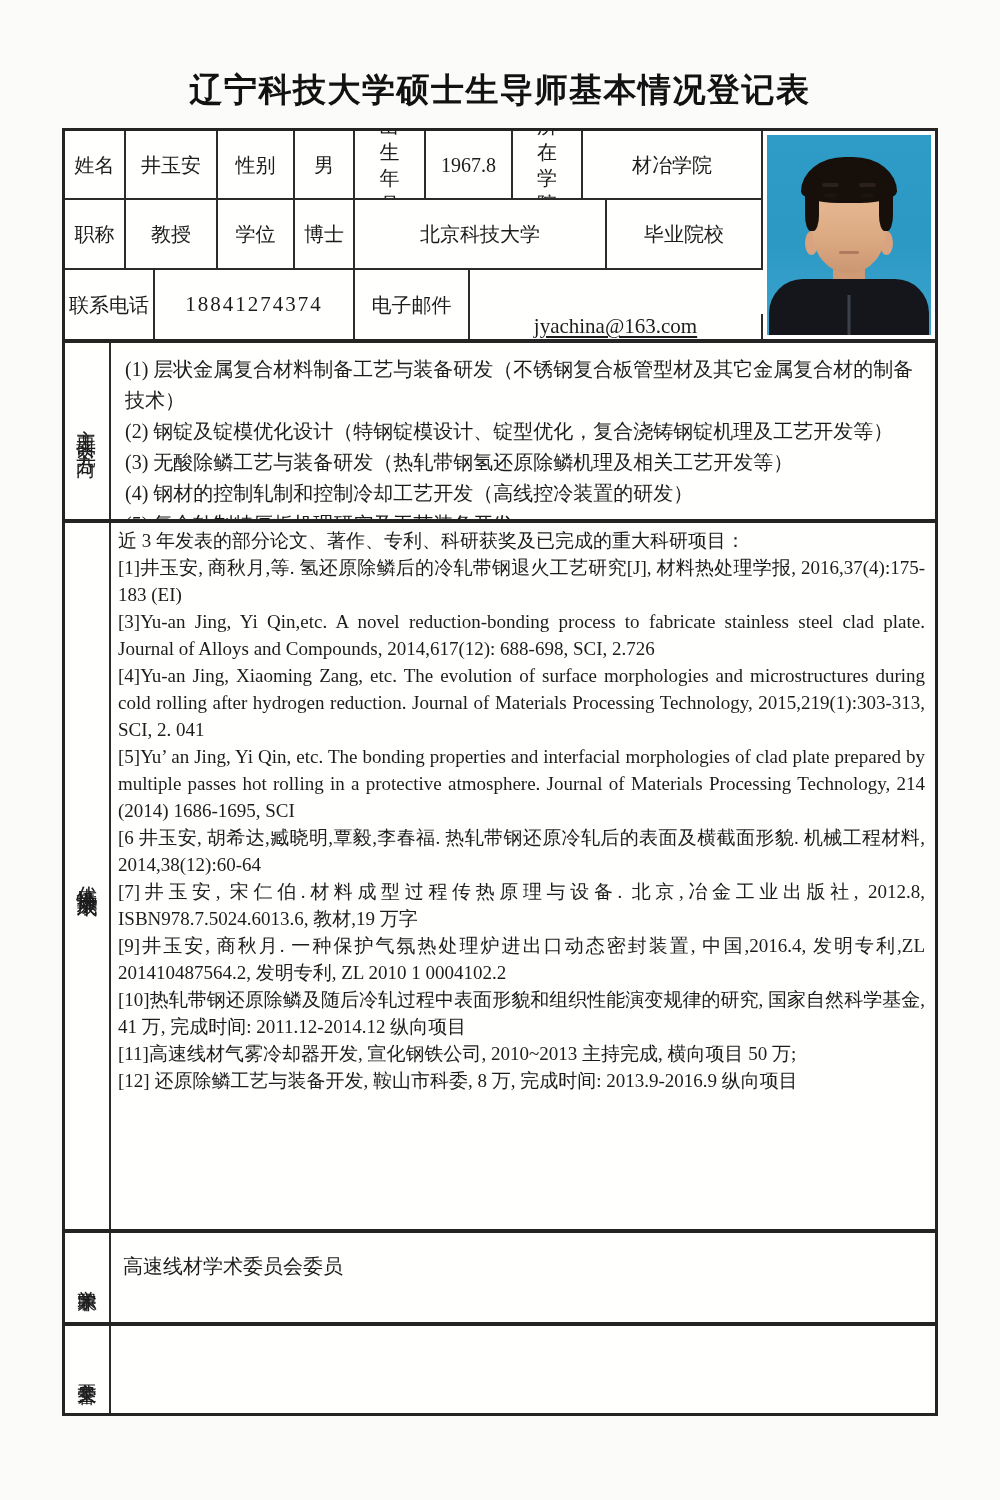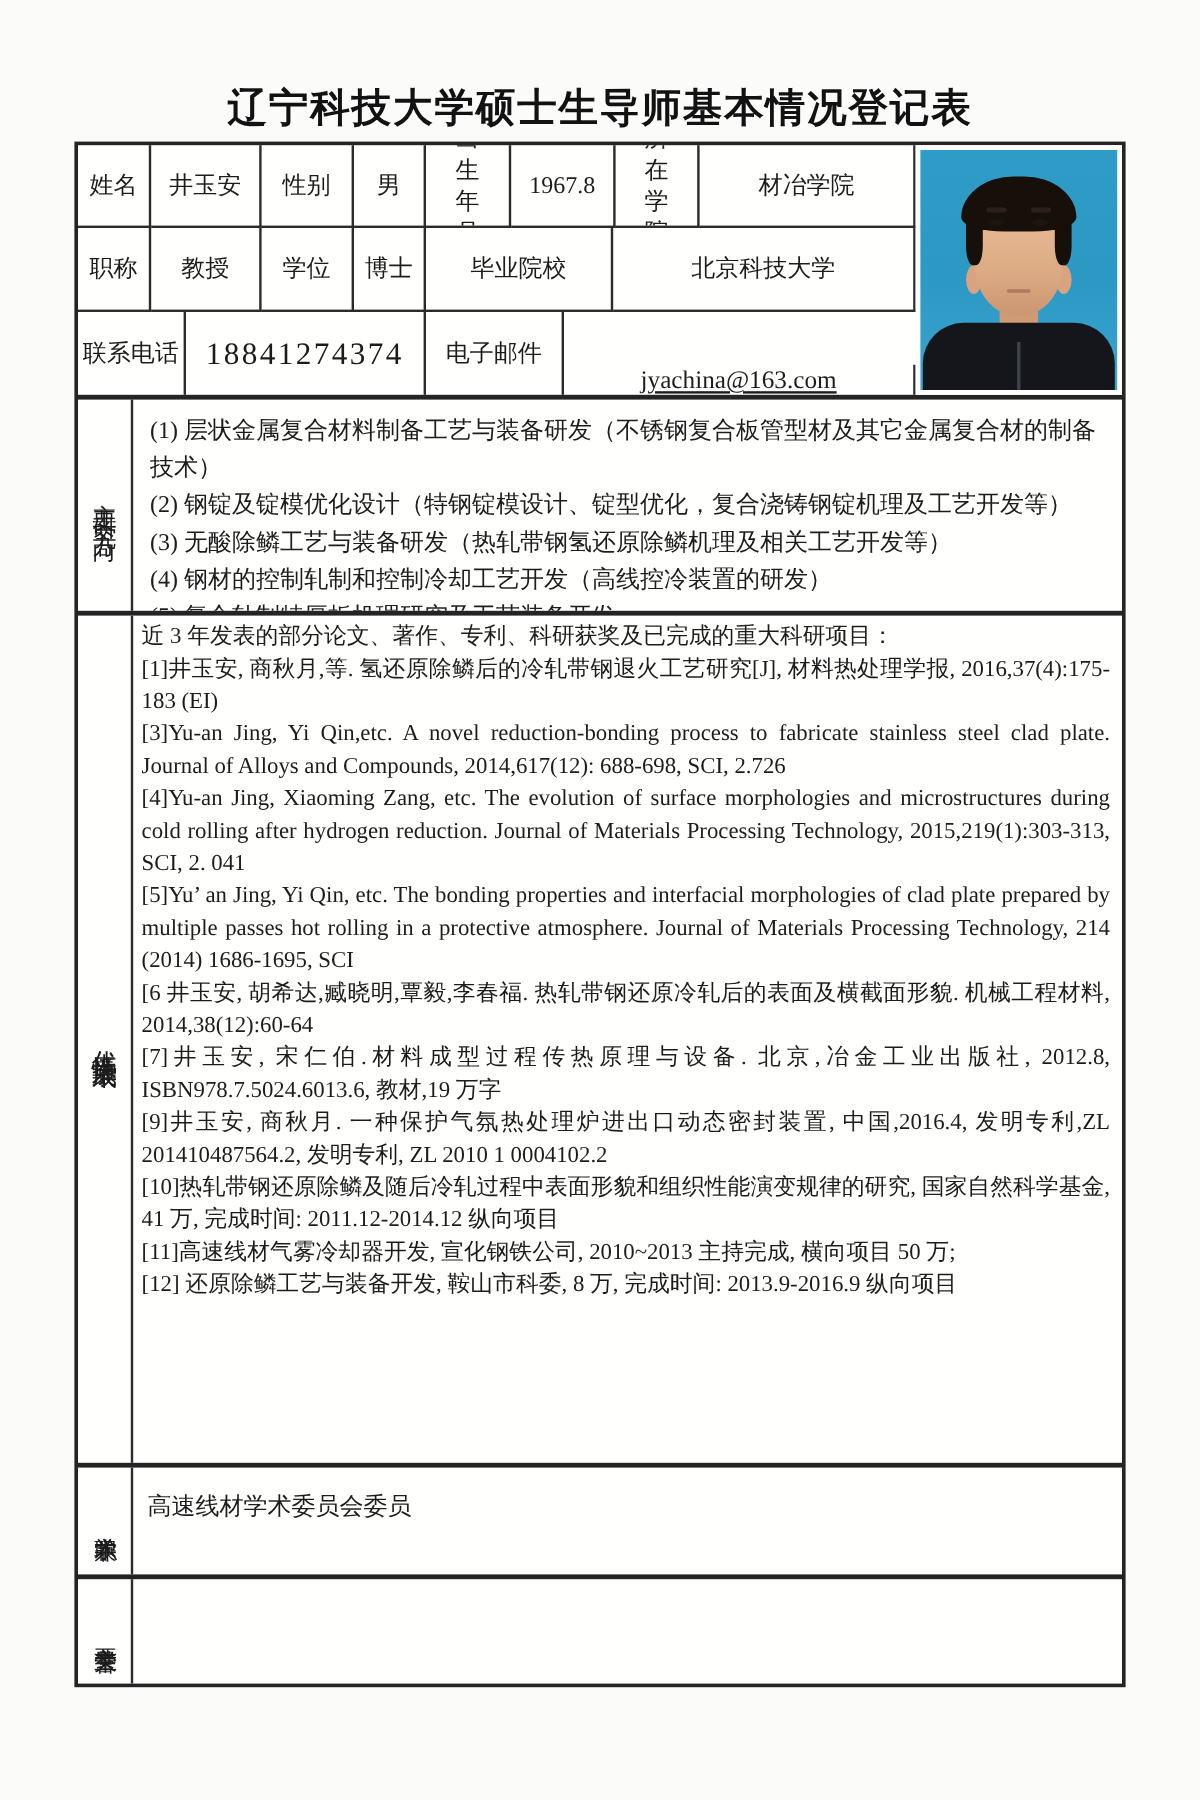--- a/index.html
+++ b/index.html
@@ -6,38 +6,38 @@
   body{
     width:1000px;height:1500px;position:relative;
     background:#fbfbf9;color:#1c1c1c;
     font-family:"Liberation Serif","DejaVu Serif",serif;
   }
   .page-title{
     position:absolute;top:68px;left:0;width:1000px;margin:0;
     text-align:center;font-size:33px;font-weight:bold;letter-spacing:1.5px;color:#121212;
   }
   .form-table{
-    position:absolute;left:62px;top:118px;width:876px;height:1288px;
+    position:absolute;left:62px;top:128px;width:876px;height:1288px;
     box-sizing:border-box;border:3px solid #242424;background:#fffffe;
   }
   
   .top-block{position:relative;height:208px;padding-right:172px;box-sizing:border-box;}
   .row{display:flex;}
   .row1{height:69px}.row2{height:70px}.row3{height:69px}
   .cell{
     box-sizing:border-box;border-right:2px solid #2b2b2b;border-bottom:2px solid #2b2b2b;
     display:flex;align-items:center;justify-content:center;
     text-align:center;font-size:20px;line-height:1.3;overflow:hidden;
   }
   .row3 .cell{border-bottom:none;}
   .w61{width:61px}.w92{width:92px}.w77{width:77px}.w60{width:60px}.w71{width:71px}
   .w87{width:87px}.w70{width:70px}.w156{width:156px}.w90{width:90px}.w200{width:200px}.w93{width:115px}
   .flex1{flex:1;}
   .wrap2{padding:0 22px;word-break:break-all;}
-  .phone{letter-spacing:2px;font-size:26px;}
+  .phone{letter-spacing:2px;font-size:21px;}
   .email{text-decoration:underline;text-underline-offset:3px;font-size:21px;margin-top:44px;}
   
   .photo-cell{
     position:absolute;top:0;right:0;width:172px;height:208px;
     background:#fff;padding:4px;box-sizing:border-box;
   }
   .photo-bg{position:relative;width:100%;height:100%;overflow:hidden;
     background:linear-gradient(180deg,#2f9cc8 0%,#2c98c4 55%,#3ba6cf 100%);}
   .photo-bg *{position:absolute;}
   .hair{top:22px;left:50%;transform:translateX(-50%);width:96px;height:46px;
@@ -89,22 +89,22 @@
       <div class="cell w71 wrap2">出生年月</div>
       <div class="cell w87">1967.8</div>
       <div class="cell w70 wrap2">所在学院</div>
       <div class="cell flex1">材冶学院</div>
     </div>
     <div class="row row2">
       <div class="cell w61">职称</div>
       <div class="cell w92">教授</div>
       <div class="cell w77">学位</div>
       <div class="cell w60">博士</div>
+      <div class="cell flex1">北京科技大学</div>
       <div class="cell w156">毕业院校</div>
-      <div class="cell flex1">北京科技大学</div>
     </div>
     <div class="row row3">
       <div class="cell w90">联系电话</div>
       <div class="cell w200 phone">18841274374</div>
       <div class="cell w93">电子邮件</div>
       <div class="cell flex1 email">jyachina@163.com</div>
     </div>
 
     <div class="photo-cell">
       <div class="photo-bg">

